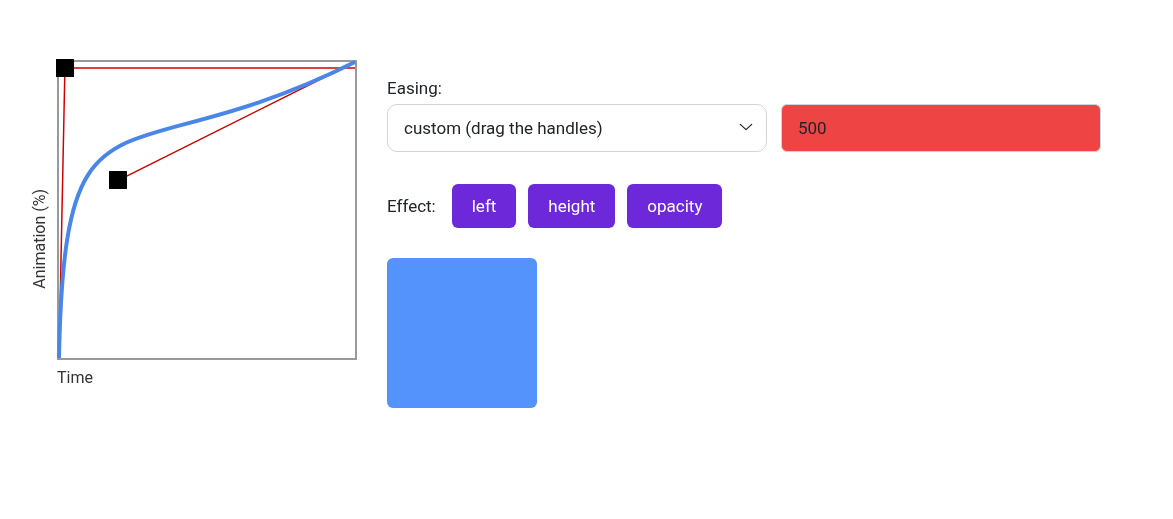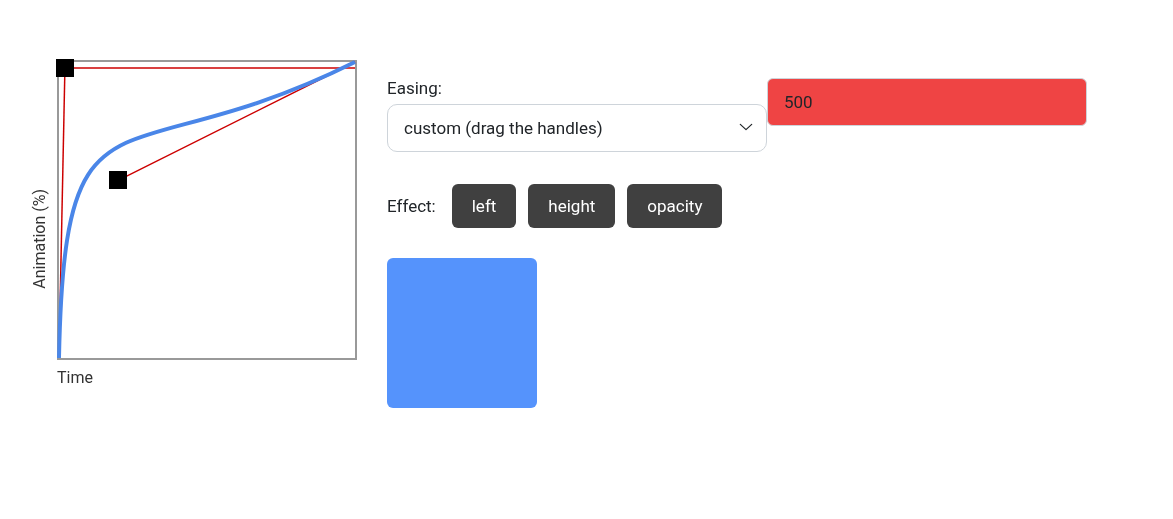--- a/index.html
+++ b/index.html
@@ -64,21 +64,22 @@
     }
     .controls {
       flex: 1;
       display: flex;
       flex-direction: column;
       gap: 22px;
       padding-top: 18px;
     }
     .row {
       display: flex;
-      align-items: flex-start;
+      gap: 14px;
+      align-items: flex-end;
     }
     .field {
       display: flex;
       flex-direction: column;
       gap: 6px;
     }
     .field label {
       font-size: 17px;
       color: #212529;
     }
@@ -122,21 +123,21 @@
       display: flex;
       align-items: center;
       gap: 12px;
       margin-top: 10px;
     }
     .effect-label {
       font-size: 17px;
       margin-right: 4px;
     }
     .btn {
-      background: #404040;
+      background: #6d28d9;
       color: #fff;
       border: none;
       border-radius: 6px;
       font-size: 17px;
       font-family: inherit;
       padding: 12px 20px;
       cursor: pointer;
     }
     .preview-box {
       width: 150px;

